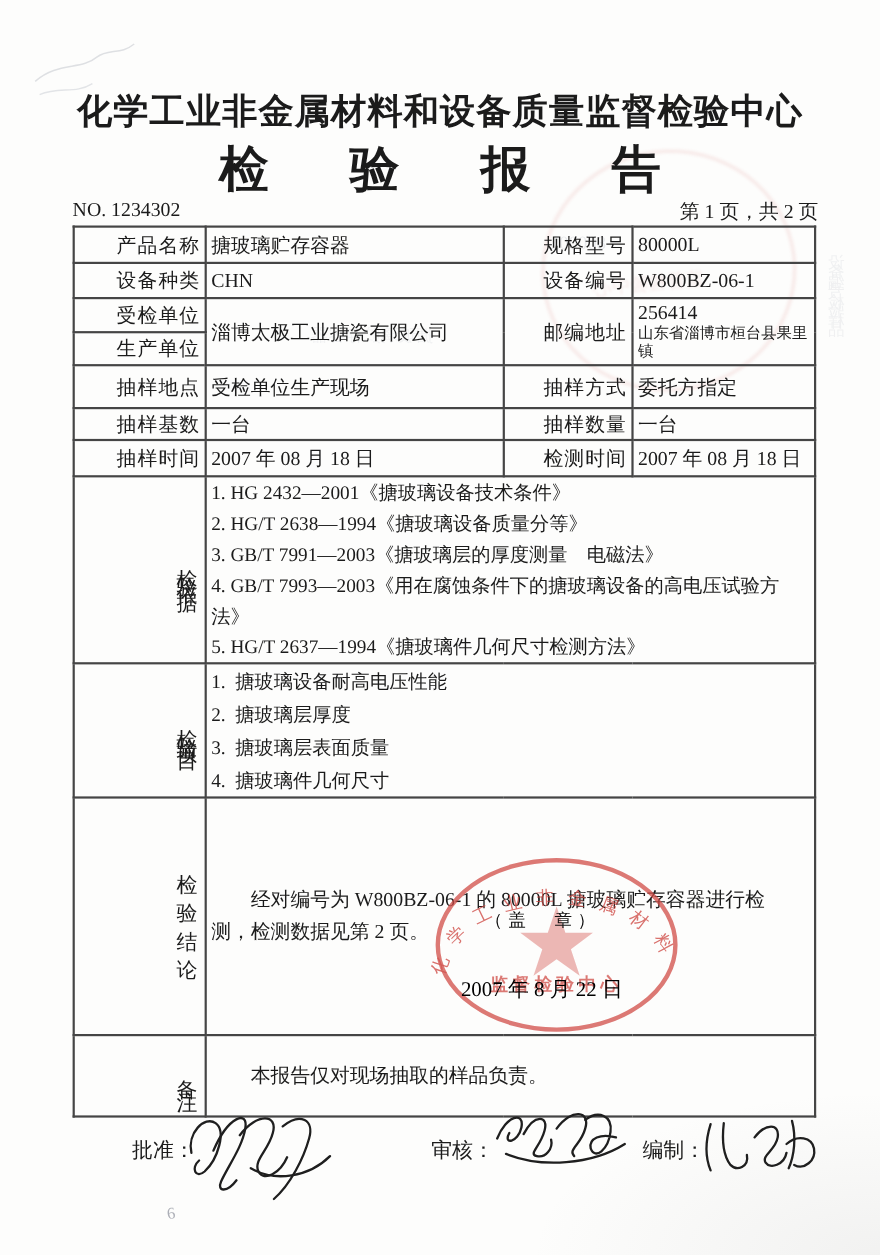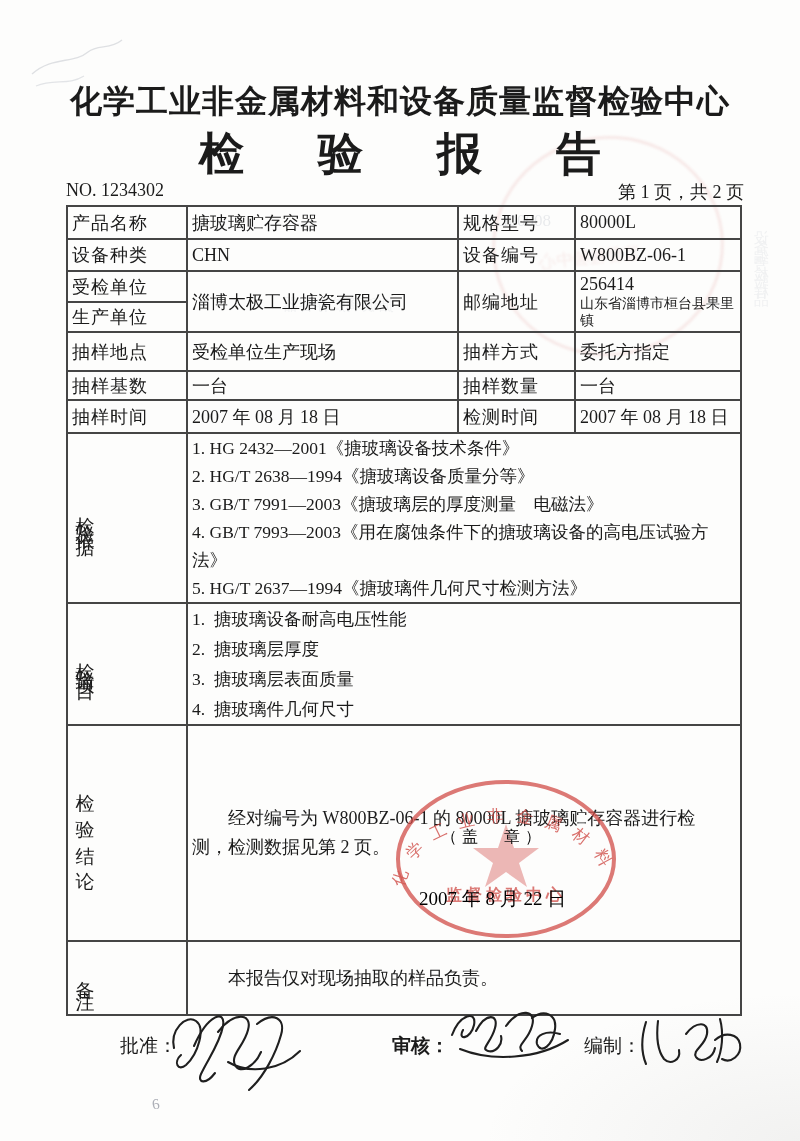--- a/index.html
+++ b/index.html
@@ -25,21 +25,21 @@
 
   
   table.report-table {
     position:absolute; left:66px; top:205px; width:674px;
     border-collapse:collapse; table-layout:fixed;
   }
   .report-table td {
     border:2px solid #454545; font-size:18px; padding:0 4px;
     overflow:hidden; vertical-align:middle;
   }
-  .lbl { text-align:left; letter-spacing:1px; }
+  .lbl { text-align:right; letter-spacing:1px; }
   .val { padding-left:13px; }
   .addr2 { font-size:14px; line-height:17px; }
   .r3v { line-height:20px; padding-left:10px; }
 
   .tall-content { vertical-align:middle; padding-left:14px; }
   .list-line { line-height:28px; white-space:pre-wrap; font-size:17.5px; }
   .items .list-line { line-height:30px; }
 
   .vlabel {
     writing-mode:vertical-rl; text-orientation:upright;
@@ -242,21 +242,21 @@
   <svg class="sig-svg" style="left:160px; top:1002px;" width="152" height="92" viewBox="0 0 152 92">
     <g fill="none" stroke="#1f1f1f" stroke-width="2.1" stroke-linecap="round">
       <path d="M14 46 C10 28 26 12 36 19 C46 26 38 52 26 63 C18 70 13 60 21 53"></path>
       <path d="M34 44 C48 12 66 7 63 24 C60 41 48 57 41 72 C37 81 46 83 55 71"></path>
       <path d="M58 30 C74 9 93 11 88 28 C84 44 70 53 75 63 C80 73 95 64 101 50"></path>
       <path d="M97 22 C113 9 126 16 121 33 C116 51 104 75 89 88"></path>
       <path d="M68 60 C90 73 121 68 140 49"></path>
     </g>
   </svg>
 
-  <span class="sig-label" style="left:392px; top:1033px;font-weight:bold;">审核：</span>
+  <span class="sig-label" style="left:392px; top:1033px;">审核：</span>
   <svg class="sig-svg" style="left:440px; top:1000px;" width="138" height="64" viewBox="0 0 138 64">
     <g fill="none" stroke="#1f1f1f" stroke-width="2.1" stroke-linecap="round">
       <path d="M12 35 C20 14 37 10 34 25 C31 39 17 41 23 30"></path>
       <path d="M36 31 C46 12 59 14 55 28 C51 43 40 49 48 51 C56 53 63 44 61 36"></path>
       <path d="M66 26 C80 7 97 10 92 26 C88 41 76 45 82 51"></path>
       <path d="M92 18 C104 9 117 14 115 29 C113 45 101 55 97 44 C95 35 106 30 120 34"></path>
       <path d="M20 49 C52 62 98 59 128 40"></path>
     </g>
   </svg>
 

